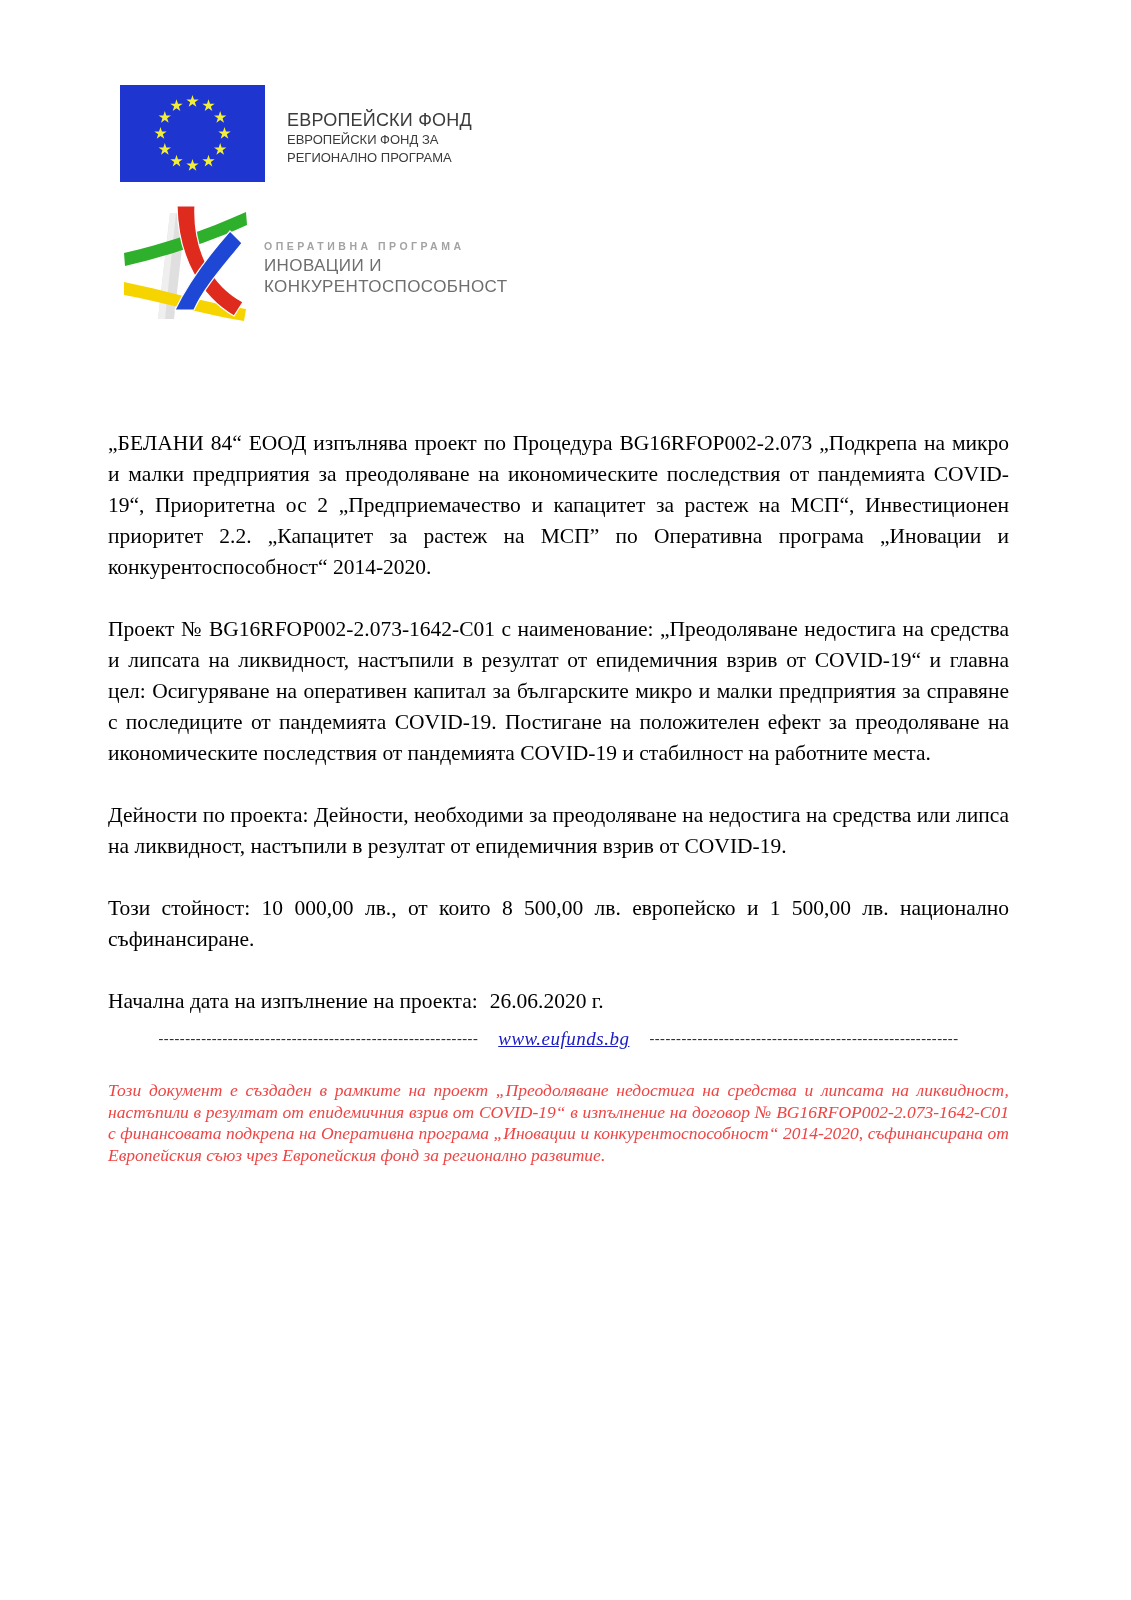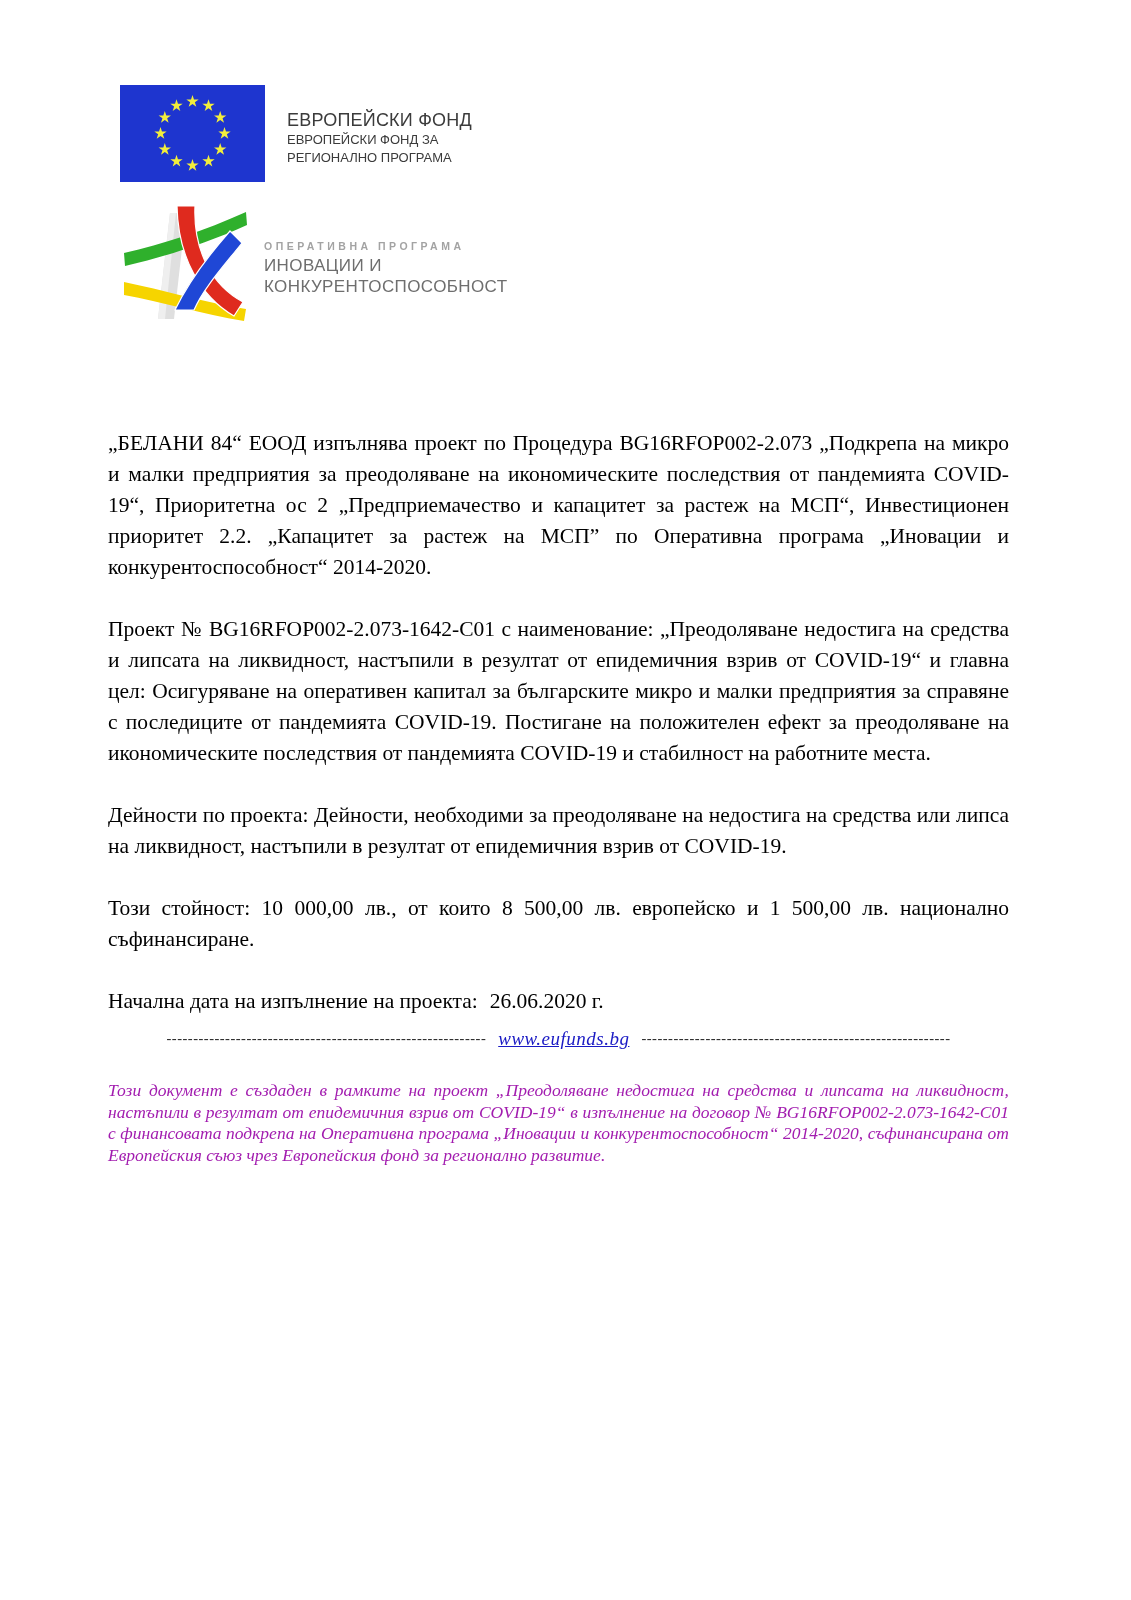--- a/index.html
+++ b/index.html
@@ -51,26 +51,26 @@
   
   .divider {
     position:absolute; left:108px; top:1028px; width:901px;
     text-align:center; white-space:nowrap; overflow:hidden;
     font-size:14.5px; color:#2a2a2a; letter-spacing:0.5px;
   }
   .divider .dashes { vertical-align:2px; }
   .eufunds-link {
     color:var(--link-blue, #1a1ac4);
     font-style:italic; font-size:19px;
-    margin:0 12px; text-decoration:underline;text-align:center;
+    margin:0 20px; text-decoration:underline;text-align:center;
   }
   .disclaimer {
     position:absolute; left:108px; top:1080px; width:901px;
     font-style:italic; font-size:17.5px; line-height:21.5px;
-    text-align:justify; color:#a21caf;
+    text-align:justify; color:#ef4444;
   }
 </style>
 </head>
 <body>
 
 <div class="page">
 
   <div class="eu-logo">
     <svg class="eu-flag" viewBox="0 0 145 97" aria-hidden="true">
       <rect x="0" y="0" width="145" height="97" fill="var(--flag-blue, #1e35cf)"></rect>

